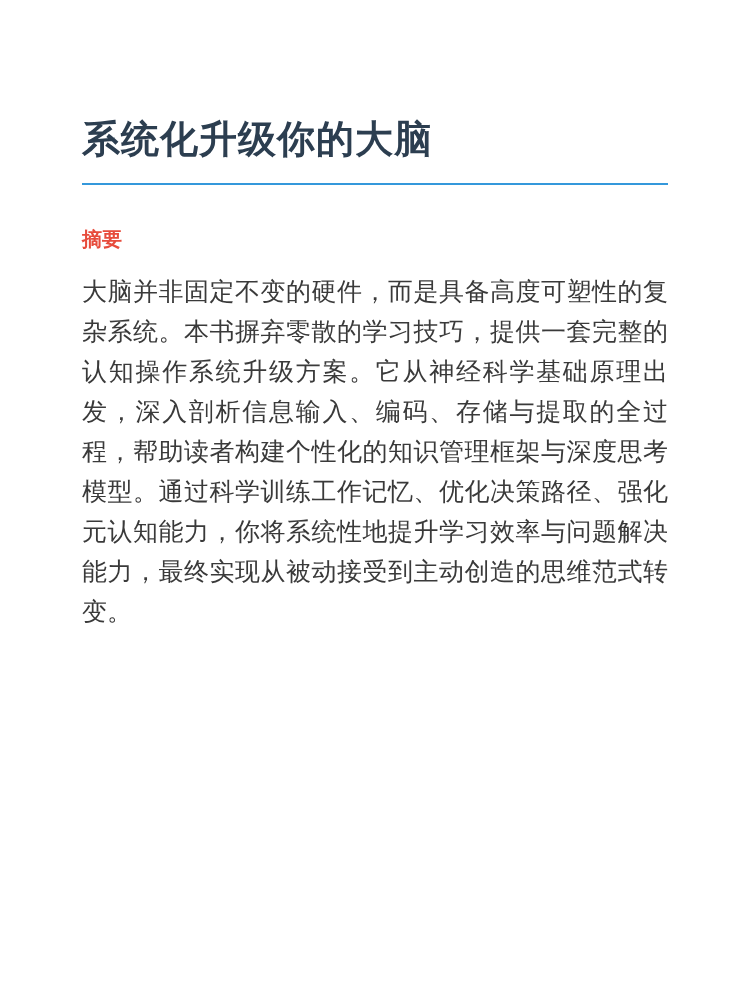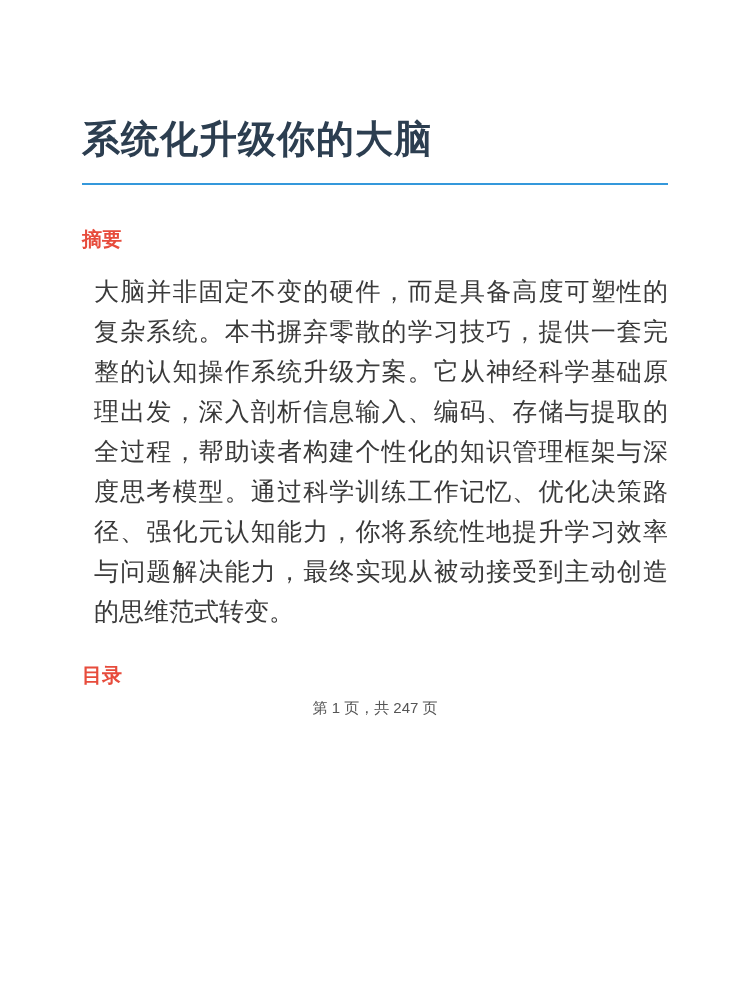--- a/index.html
+++ b/index.html
@@ -34,21 +34,21 @@
   .section-heading {
     margin: 0;
     font-size: 20px;
     line-height: 1.2;
     font-weight: bold;
     color: #E74C3C;
   }
   .abstract-heading { margin-top: 42px; }
   .toc-heading { margin-top: 32px; }
   .abstract-body {
-    margin: 20px 0 0 12px;
+    margin: 20px 0 0 0;
     font-size: 25px;
     line-height: 40px;
     color: #3A3A3A;
     text-align: justify;
     text-justify: inter-ideograph;
   }
   .toc-list {
     margin: 27px 0 0 0;
     padding: 0 0 0 46px;
     list-style: disc outside;
@@ -83,18 +83,16 @@
 <div class="page">
 
   <h1 class="doc-title">系统化升级你的大脑</h1>
 
   <hr class="title-divider">
 
   <h2 class="section-heading abstract-heading">摘要</h2>
 
   <p class="abstract-body">大脑并非固定不变的硬件，而是具备高度可塑性的复杂系统。本书摒弃零散的学习技巧，提供一套完整的认知操作系统升级方案。它从神经科学基础原理出发，深入剖析信息输入、编码、存储与提取的全过程，帮助读者构建个性化的知识管理框架与深度思考模型。通过科学训练工作记忆、优化决策路径、强化元认知能力，你将系统性地提升学习效率与问题解决能力，最终实现从被动接受到主动创造的思维范式转变。</p>
 
-  <h2 class="section-heading toc-heading">目录</h2>
 
 
-  <div class="page-footer">第 1 页，共 247 页</div>
 
 </div>
 
 </body></html>

